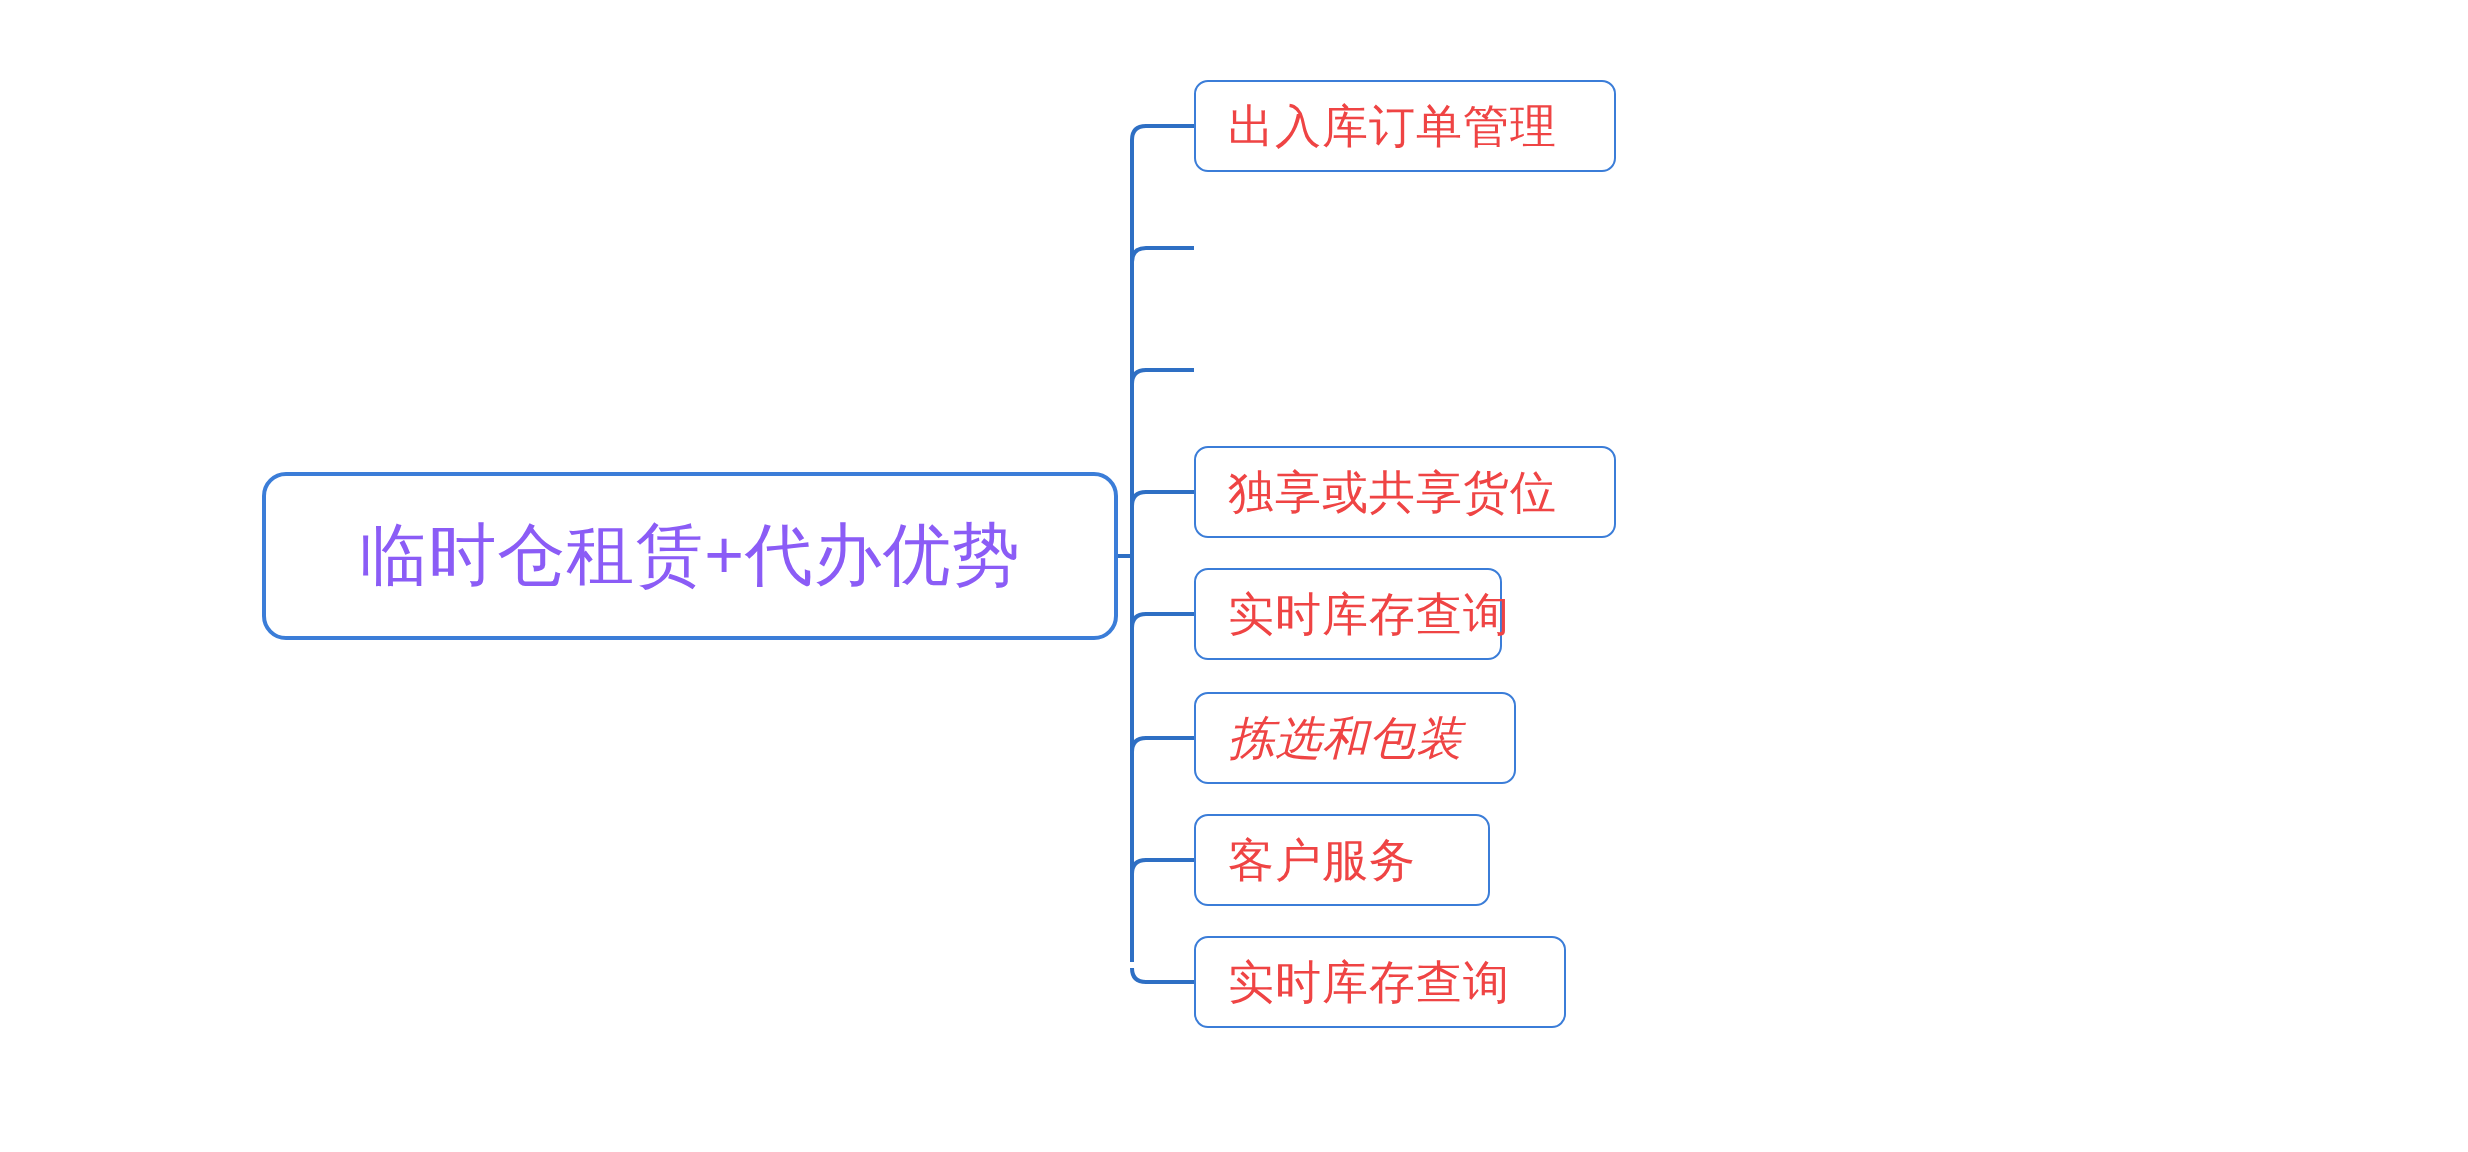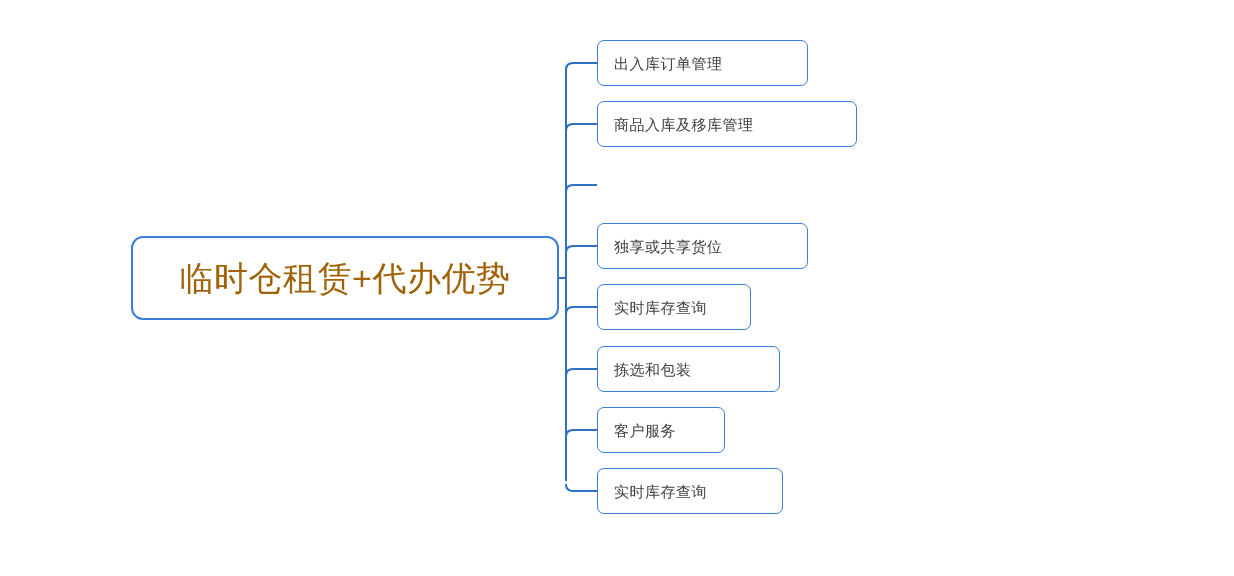--- a/index.html
+++ b/index.html
@@ -39,35 +39,35 @@
   .root-node {
     left: 131px;
     top: 236px;
     width: 428px;
     height: 84px;
     border: 2px solid #3B7DD8;
     border-radius: 12px;
     justify-content: center;
   }
   .root-label {
-    color: #a16207;
+    color: #8b5cf6;
     font-size: 34px;
     line-height: 1;
     letter-spacing: 0.5px;
   }
   .branch-node {
     left: 597px;
     height: 46px;
     border: 1.6px solid #3B7DD8;
     border-radius: 7px;
     padding: 0 16px;
   }
   .branch-label {
-    color: #404040;
-    font-size: 15px;
+    color: #ef4444;
+    font-size: 23px;
     line-height: 1;
     letter-spacing: 0.5px;
   }
 </style>
 </head>
 <body>
 
 <div id="mindmap">
 
   <svg id="connector-layer" viewBox="0 0 1234 576" width="1234" height="576" xmlns="http://www.w3.org/2000/svg">
@@ -86,38 +86,35 @@
   </svg>
 
   <div class="node root-node">
     <span class="root-label">临时仓租赁+代办优势</span>
   </div>
 
   <div class="node branch-node" style="top:40px;width:211px;">
     <span class="branch-label">出入库订单管理</span>
   </div>
 
-  <div class="node branch-node" style="top:101px;width:260px;">
-    <span class="branch-label">商品入库及移库管理</span>
-  </div>
 
 
   <div class="node branch-node" style="top:223px;width:211px;">
     <span class="branch-label">独享或共享货位</span>
   </div>
 
   <div class="node branch-node" style="top:284px;width:154px;">
     <span class="branch-label">实时库存查询</span>
   </div>
 
-  <div class="node branch-node" style="top:346px;width:183px;">
+  <div class="node branch-node" style="top:346px;width:161px;font-style:italic;">
     <span class="branch-label">拣选和包装</span>
   </div>
 
-  <div class="node branch-node" style="top:407px;width:128px;">
+  <div class="node branch-node" style="top:407px;width:148px;">
     <span class="branch-label">客户服务</span>
   </div>
 
   <div class="node branch-node" style="top:468px;width:186px;">
     <span class="branch-label">实时库存查询</span>
   </div>
 
 </div>
 
 </body></html>

